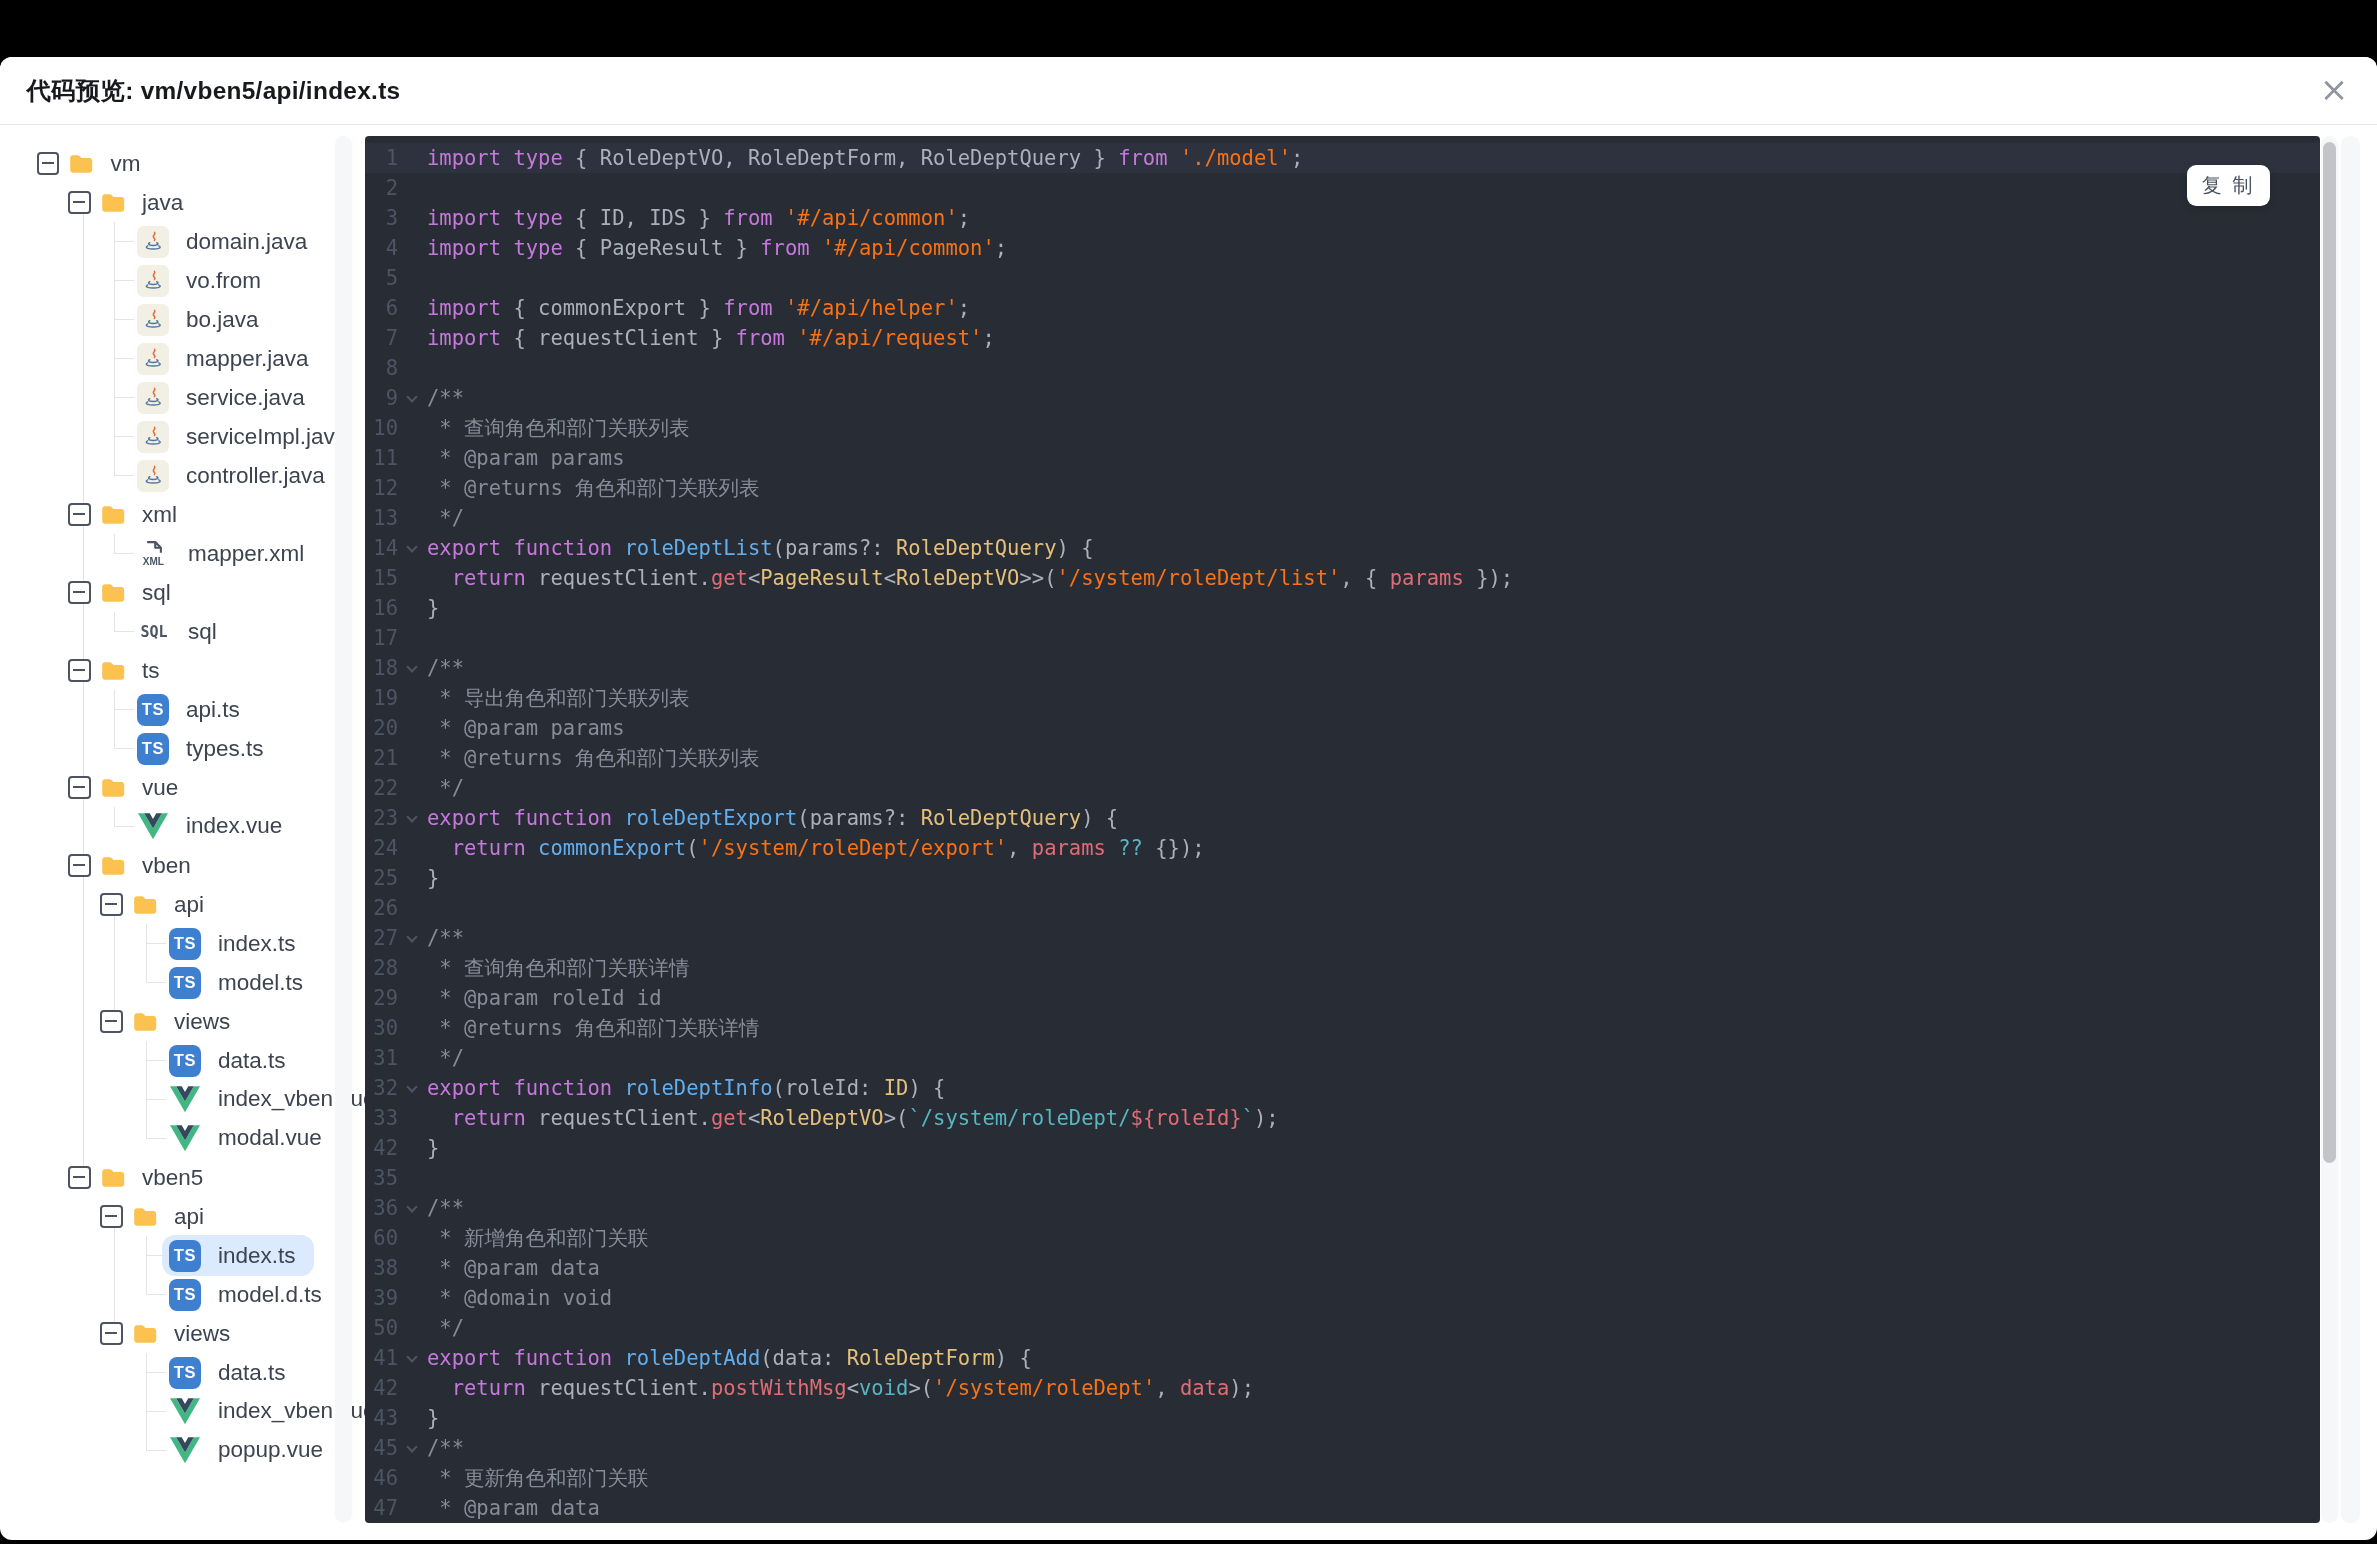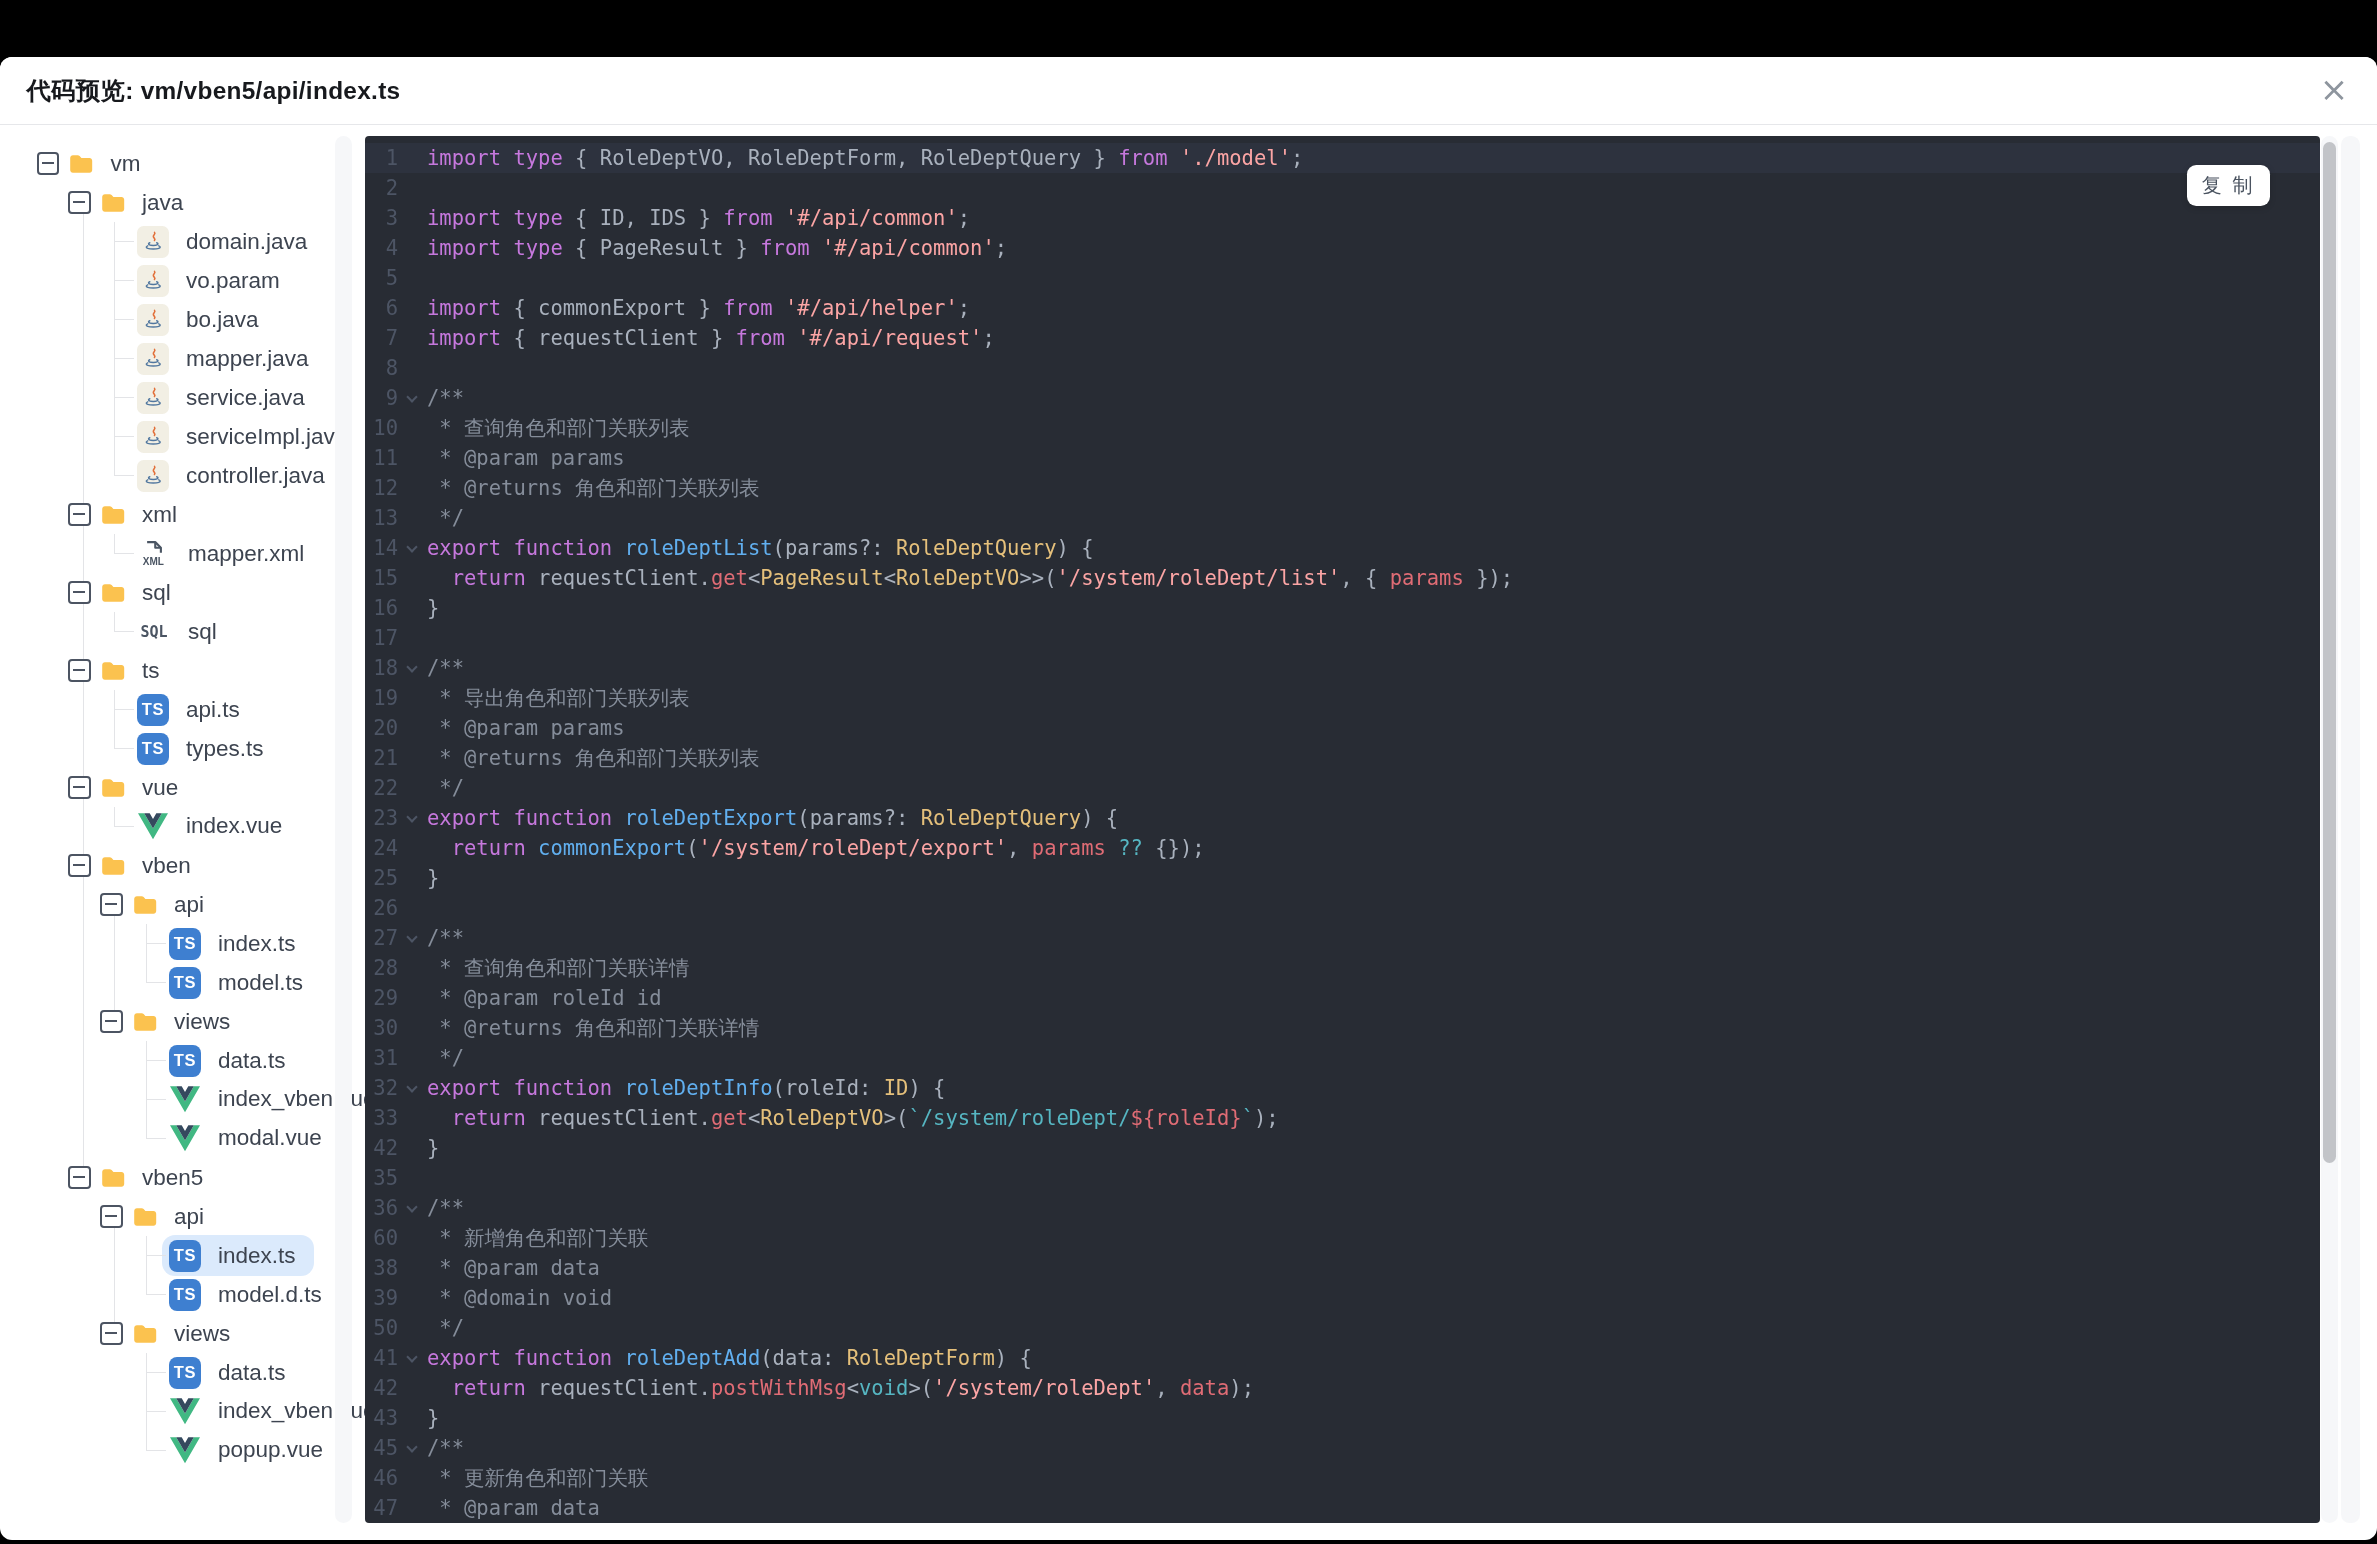--- a/index.html
+++ b/index.html
@@ -46,21 +46,21 @@
   .codepad{padding-top:6.6px;}
   .cline{display:flex;height:30px;line-height:30px;white-space:pre;}
   .cline.hl{background:#2d323e;}
   .ln{flex:none;width:33px;text-align:right;color:#4d5565;}
   .fold{flex:none;width:29px;display:flex;align-items:center;justify-content:center;}
   .caret{width:10px;height:10px;position:relative;}
   .caret::before{content:'';position:absolute;left:0.7px;top:0;width:6px;height:6px;
                  border-right:2px solid #4d5565;border-bottom:2px solid #4d5565;
                  transform:rotate(45deg);}
   .src{flex:1 1 auto;}
-  .tk-kw{color:#c678dd}.tk-pl{color:#a9b1bd}.tk-str{color:#fca5a5}
+  .tk-kw{color:#c678dd}.tk-pl{color:#a9b1bd}.tk-str{color:#f97316}
   .tk-tstr{color:#56b6c2}.tk-typ{color:#e5c07b}.tk-fn{color:#61afef}
   .tk-meth{color:#e06c75}.tk-red{color:#e06c75}.tk-cyan{color:#56b6c2}
   .tk-cm{color:#858d9a}
   
   .copybtn{position:absolute;left:2187px;top:108px;width:83px;height:41px;
            background:#fff;border:none;border-radius:9.2px;color:#4a5360;
            font-size:20px;font-family:"Liberation Sans",sans-serif;cursor:pointer;
            box-shadow:0 1.3px 6.6px rgba(0,0,0,.15);display:flex;align-items:center;
            justify-content:center;letter-spacing:2.6px;z-index:5;}
   
@@ -131,21 +131,21 @@
         <span style="flex:none;width:119px"></span>
         <span class="pill">
           <span class="javabadge">
     <svg width="22.5" height="22.5" viewBox="0 0 24 24">
       <path d="M13.4 2.6c1.7 1.8-2.5 3.1-1.1 5.1.8 1.2 2.4 1.9 1 3.4" fill="none" stroke="#e2703a" stroke-width="1.7" stroke-linecap="round"></path>
       <path d="M8.3 13.6c-.8.3-1.3.7-1.3 1.1 0 1 2.3 1.7 5 1.7s5-.7 5-1.7c0-.4-.5-.8-1.3-1.1" fill="none" stroke="#51779f" stroke-width="1.6" stroke-linecap="round"></path>
       <path d="M6.1 16.9c-.9.4-1.5.8-1.5 1.3 0 1.2 3.3 2.1 7.4 2.1s7.4-.9 7.4-2.1c0-.5-.6-.9-1.5-1.3" fill="none" stroke="#51779f" stroke-width="1.6" stroke-linecap="round"></path>
     </svg>
           </span>
           <span style="flex:none;width:17px"></span>
-          <span>vo.param</span>
+          <span>vo.from</span>
         </span>
       </div>
       <div class="trow">
         <span class="guide" style="left:65px"></span>
         <span class="guide" style="left:96px"></span>
         <span class="stub" style="left:96px;width:20px"></span>
         <span style="flex:none;width:119px"></span>
         <span class="pill">
           <span class="javabadge">
     <svg width="22.5" height="22.5" viewBox="0 0 24 24">

